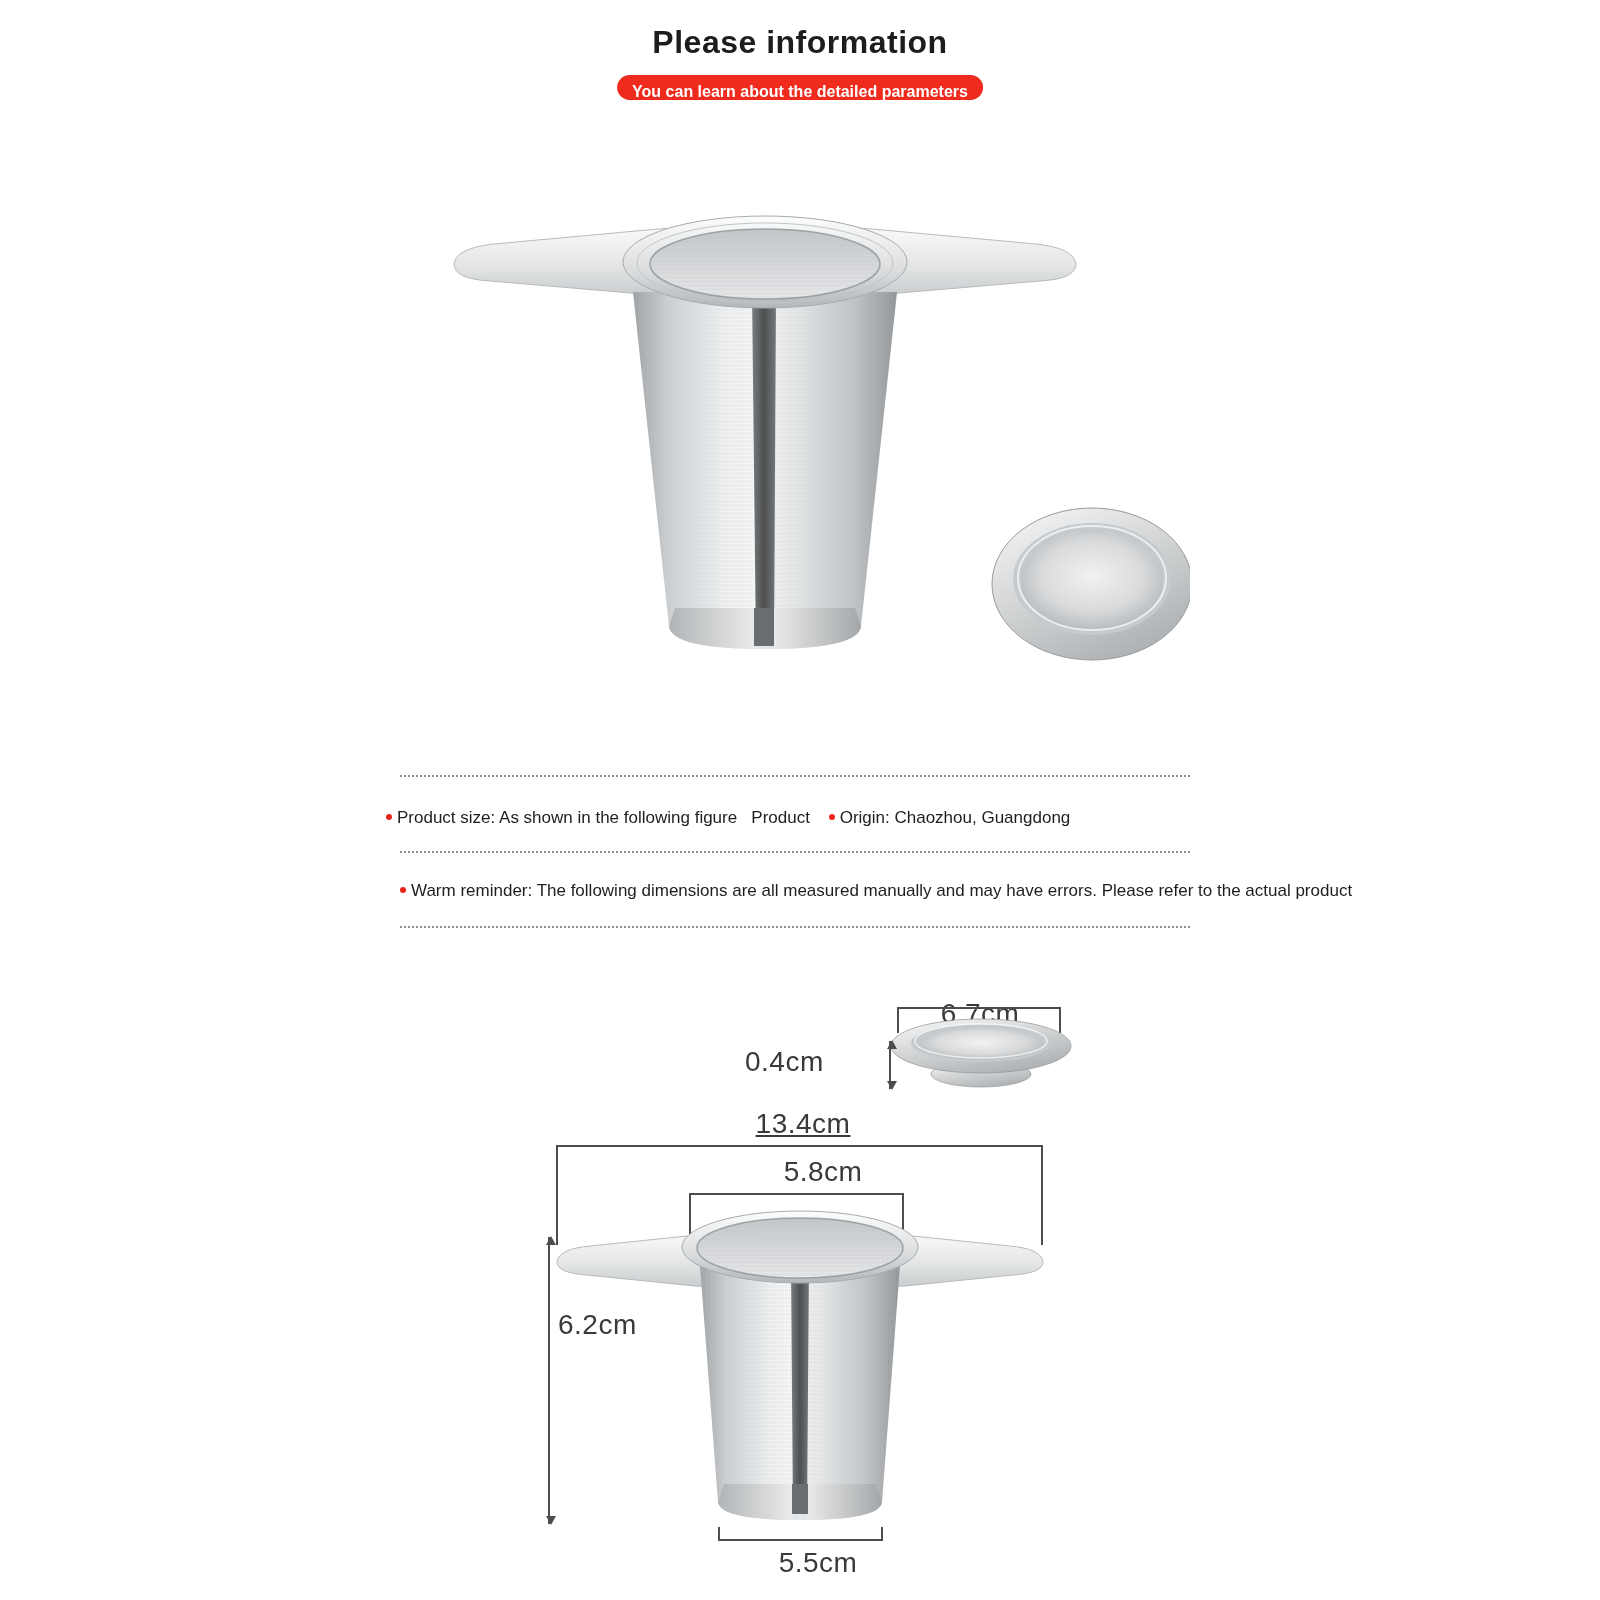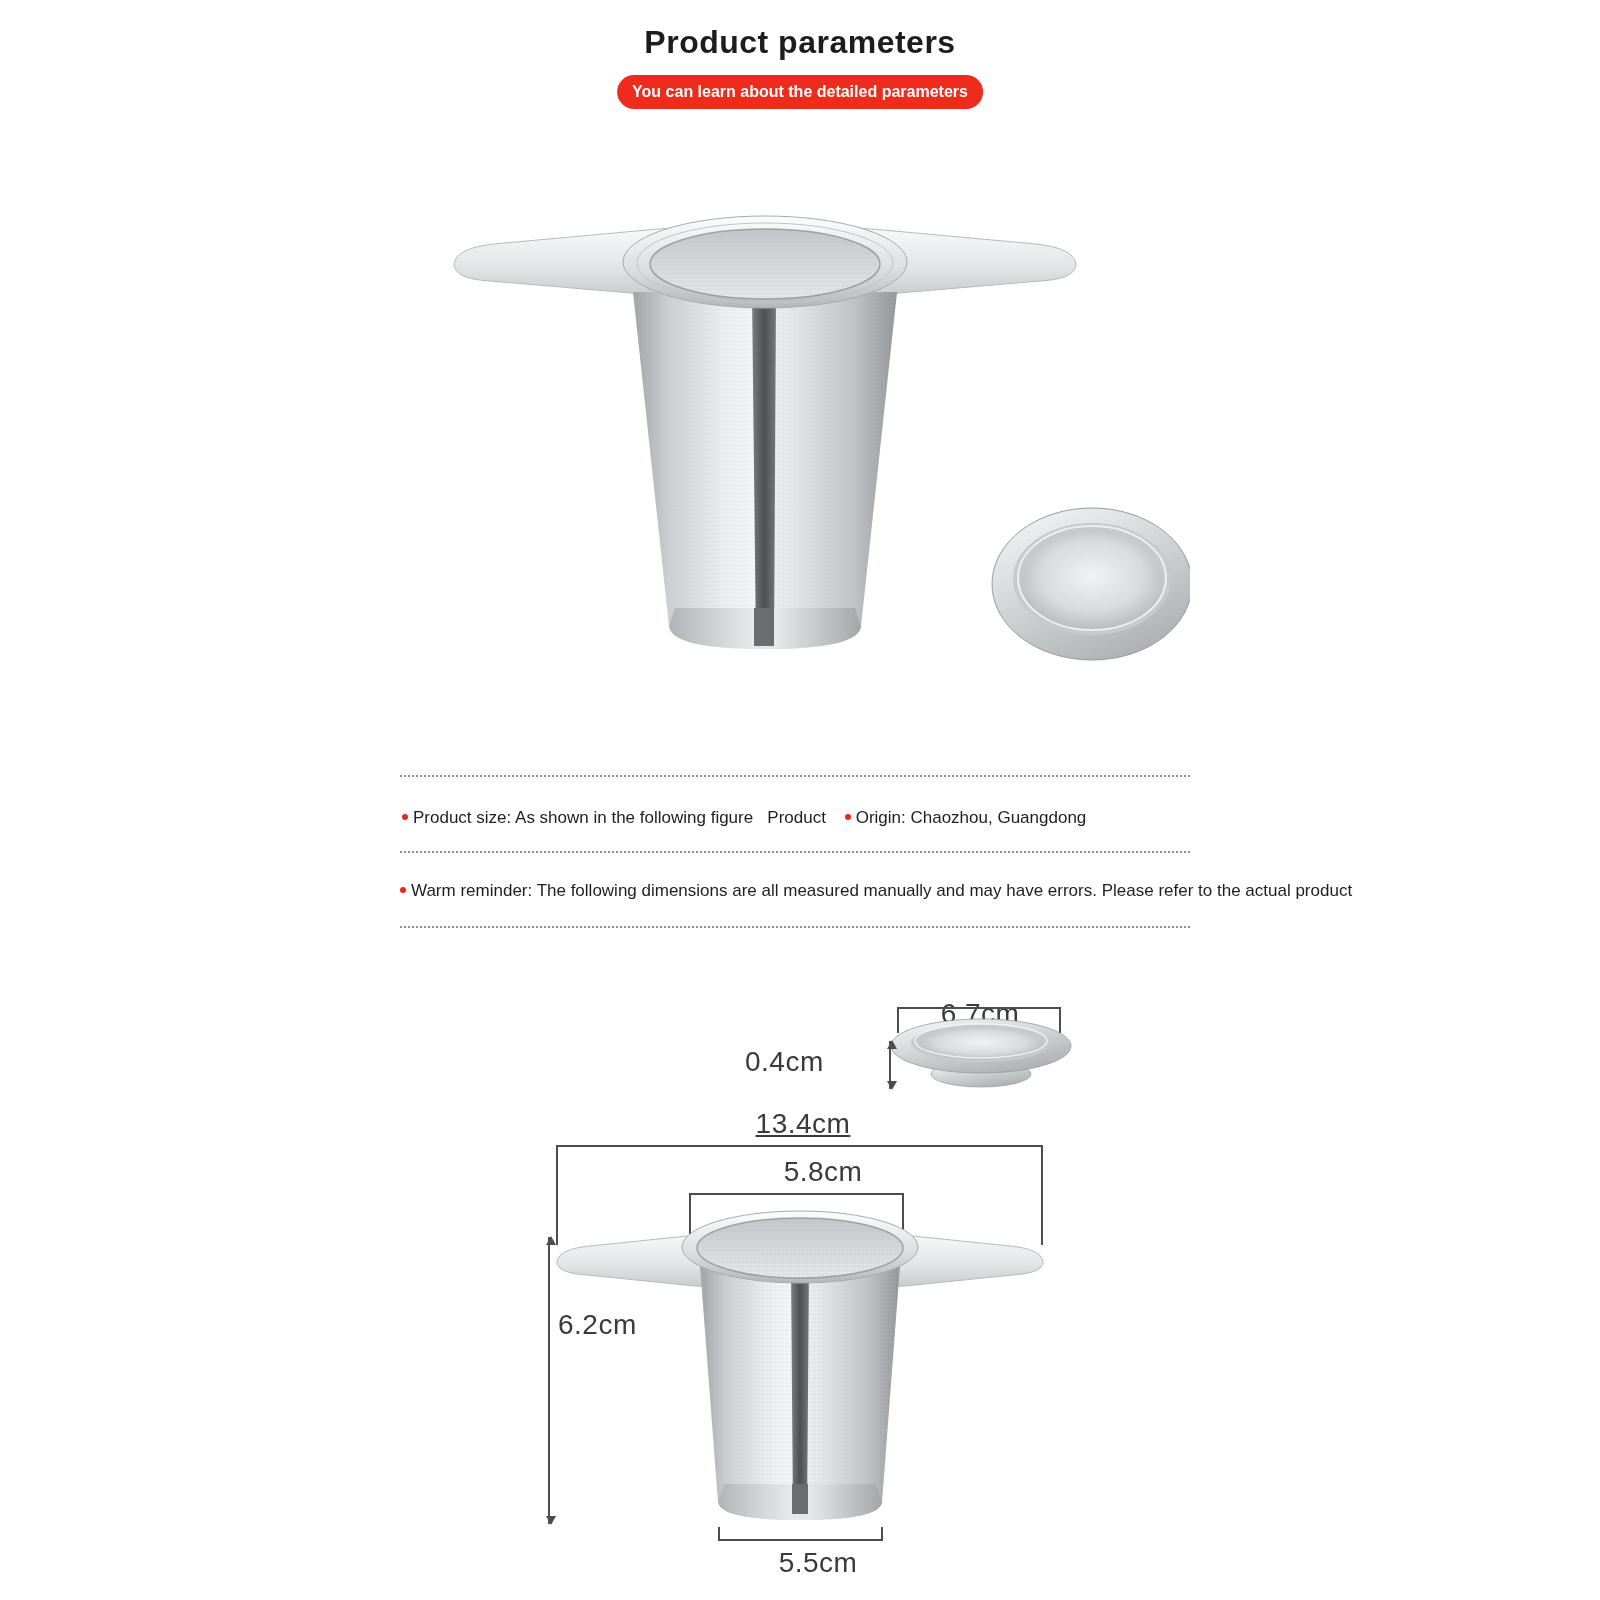--- a/index.html
+++ b/index.html
@@ -11,21 +11,21 @@
   }
   .abs { position:absolute; }
 
   .page-title {
     left:0; right:0; top:24px; text-align:center;
     font-size:32px; font-weight:600; color:#1d1d1d; letter-spacing:.5px;
   }
   .badge {
     left:50%; top:75px; transform:translateX(-50%);
     background:var(--badge-red); color:#ffffff;
-    font-size:16px; font-weight:700; line-height:33px; height:34px;
+    font-size:16px; font-weight:700; line-height:33px; height:25px;
     padding:0 15px; border-radius:17px; white-space:nowrap;text-align:center;
   }
 
   .info-row { font-size:17px; color:#1e1e1e; white-space:nowrap; }
   .info-row .item { white-space:pre-wrap; }
   .info-row .item + .dot { margin-left:14px; }
   .dot {
     display:inline-block; width:6px; height:6px; border-radius:50%;
     background:var(--bullet-red); margin:0 5px 3px 0; vertical-align:middle;
   }
@@ -51,21 +51,21 @@
   .varrow::before { top:-1px; border-bottom:9px solid #4d4d4d; }
   .varrow::after  { bottom:-1px; border-top:9px solid #4d4d4d; }
 
   svg { display:block; }
 </style>
 </head>
 <body>
 
 <div class="canvas" style="--badge-red: #ee2b1d; --bullet-red: #e8251a;">
 
-  <div class="abs page-title">Product parameters</div>
+  <div class="abs page-title">Please information</div>
   <div class="abs badge">You can learn about the detailed parameters</div>
 
   <svg class="abs" style="left:430px; top:180px;" width="760" height="500" viewBox="0 0 760 500" role="img">
     <defs>
       <linearGradient id="gWing" x1="0" y1="0" x2="0" y2="1">
         <stop offset="0" stop-color="#fafbfb"></stop>
           <stop offset=".55" stop-color="#e3e5e6"></stop>
           <stop offset="1" stop-color="#c6c9cb"></stop>
       </linearGradient>
       <linearGradient id="gCup" x1="0" y1="0" x2="1" y2="0">
@@ -130,21 +130,21 @@
       <ellipse cx="0" cy="53" rx="55" ry="15" fill="#c2c5c7" stroke="#9da0a2" stroke-width="1"></ellipse>
       <ellipse cx="0" cy="0" rx="100" ry="76" fill="url(#gLid)" stroke="#989b9e" stroke-width="1"></ellipse>
       <ellipse cx="0" cy="-5" rx="79" ry="56" fill="#c7cacc"></ellipse>
       <ellipse cx="0" cy="-3" rx="71" ry="49" fill="url(#gLidIn)"></ellipse>
       <ellipse cx="0" cy="-6" rx="74" ry="52" fill="none" stroke="#fdfdfd" stroke-width="2" opacity=".7"></ellipse>
     </g>
   </svg>
 
   <div class="abs sep" style="left:400px; top:775px; width:790px;"></div>
 
-  <div class="abs info-row" style="left:402px; top:808px;">
+  <div class="abs info-row" style="left:386px; top:808px;">
     <span class="dot"></span><span class="item">Product size: As shown in the following figure   Product</span>
     <span class="dot"></span><span class="item">Origin: Chaozhou, Guangdong</span>
   </div>
   <div class="abs sep" style="left:400px; top:851px; width:790px;"></div>
 
   <div class="abs info-row" style="left:400px; top:881px;">
     <span class="dot"></span><span class="item">Warm reminder: The following dimensions are all measured manually and may have errors. Please refer to the actual product</span>
   </div>
   <div class="abs sep" style="left:400px; top:926px; width:790px;"></div>
 

